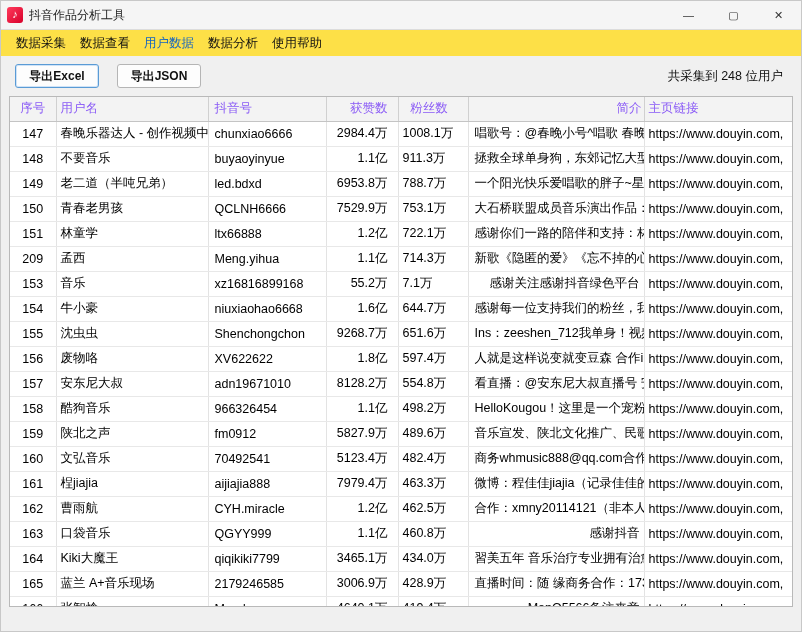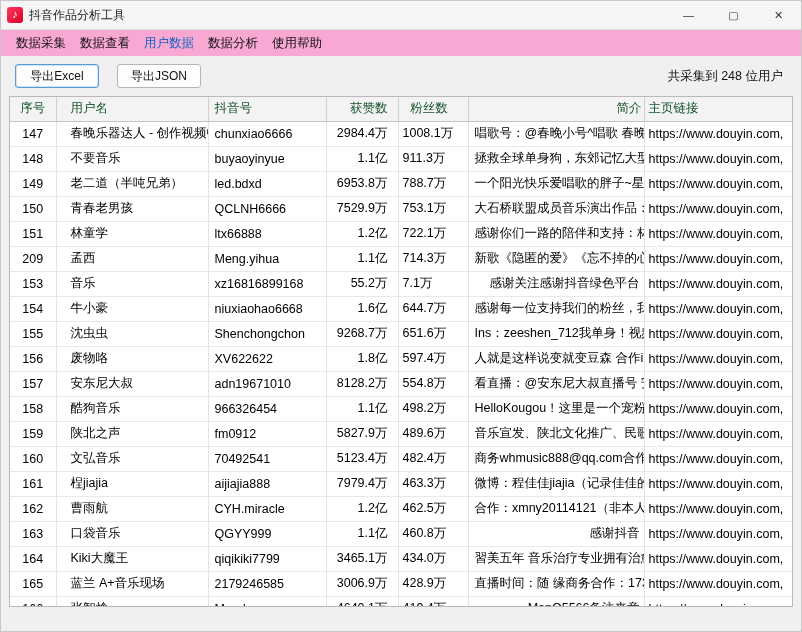--- a/index.html
+++ b/index.html
@@ -73,21 +73,21 @@
     justify-content: center;
     color: #333;
     font-size: 11px;
   }
   
   .menubar {
     height: 26px;
     display: flex;
     align-items: center;
     padding-left: 8px;
-    background: #f9a8d4;
+    background: #fde047;
     flex: none;
   }
   .menu-item {
     padding: 3px 7px;
     font-size: 12.5px;
     color: #111;
     white-space: nowrap;
   }
   .menu-item.active {
     color: #1565c0;
@@ -107,20 +107,21 @@
     border: 1px solid #b5b5b5;
     border-radius: 3px;
     font-size: 12px;
     color: #111;
     display: inline-flex;
     align-items: center;
     justify-content: center;
     padding: 0 10px;
     margin-right: 18px;
     box-sizing: border-box;
+    font-weight: bold;
   }
   .btn.primary {
     border-color: #5a9bd5;
     box-shadow: 0 0 0 1px #cfe3f7 inset;
   }
   .count-label {
     margin-left: auto;
     font-size: 12.5px;
     color: #111;
     padding-right: 6px;
@@ -139,40 +140,40 @@
     width: 100%;
     table-layout: fixed;
   }
   thead th {
     height: 24px;
     background: #f3f3f3;
     border-right: 1px solid #d0d0d0;
     border-bottom: 1px solid #c4c4c4;
     font-weight: normal;
     font-size: 12.5px;
-    color: #14532d;
+    color: #8b5cf6;
     text-align: center;
     padding: 0 2px;
     box-sizing: border-box;
   }
   thead th:last-child { border-right: none; }
   tbody td {
     height: 25px;
     border-right: 1px solid #e3e3e3;
     border-bottom: 1px solid #e8e8e8;
     font-size: 12.5px;
     color: #000;
     padding: 0 4px;
     white-space: nowrap;
     overflow: hidden;
     box-sizing: border-box;
   }
   tbody td:last-child { border-right: none; }
   .c-idx   { width: 46px;  text-align: center; }
-  .c-name  { width: 152px; text-align: left; padding-left: 14px; }
+  .c-name  { width: 152px; text-align: left; padding-left: 4px; }
   .c-did   { width: 118px; text-align: left; padding-left: 6px; }
   .c-like  { width: 72px;  text-align: right; padding-right: 10px; }
   .c-fans  { width: 70px;  padding-right: 10px; }
   .c-desc  { width: 176px; text-align: right; padding-left: 6px; }
   .c-link  { width: 150px; text-align: left; padding-left: 4px; }
   
   .statusbar {
     height: 18px;
     flex: none;
     background: #f0f0f0;

